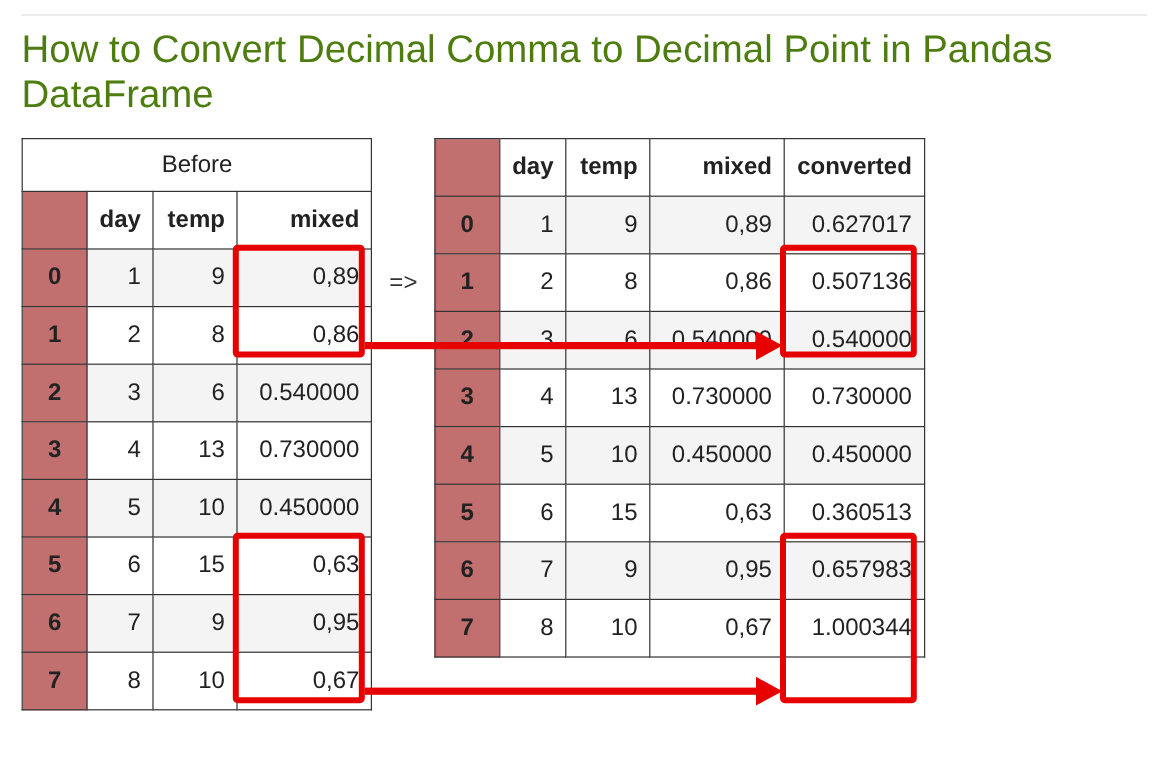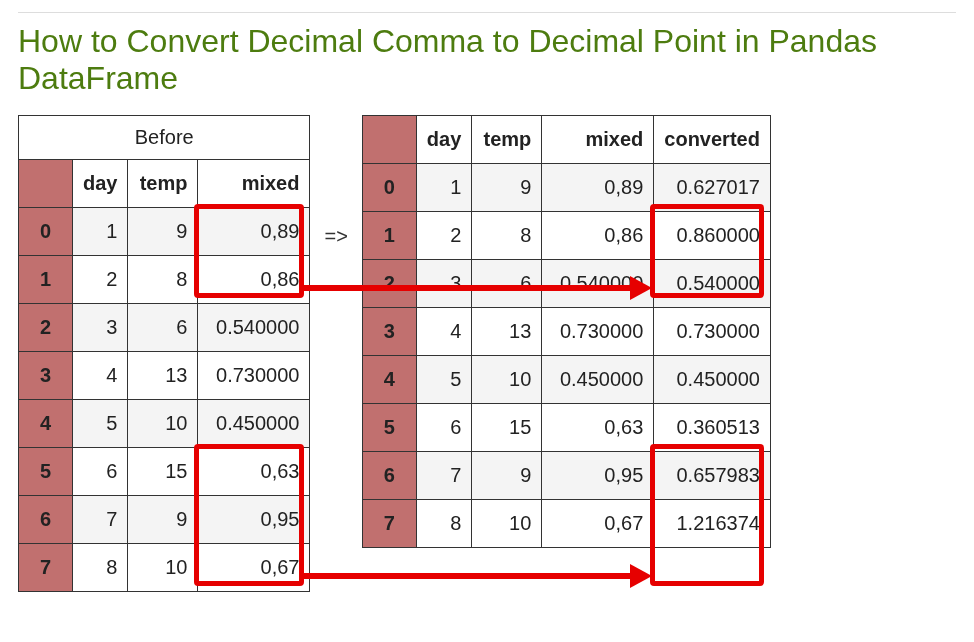--- a/index.html
+++ b/index.html
@@ -192,21 +192,21 @@
           <td>1</td>
           <td>9</td>
           <td class="col-mixed">0,89</td>
           <td class="col-converted">0.627017</td>
         </tr>
         <tr>
           <td class="row-idx">1</td>
           <td>2</td>
           <td>8</td>
           <td class="col-mixed">0,86</td>
-          <td class="col-converted">0.860000</td>
+          <td class="col-converted">0.507136</td>
         </tr>
         <tr>
           <td class="row-idx">2</td>
           <td>3</td>
           <td>6</td>
           <td class="col-mixed">0.540000</td>
           <td class="col-converted">0.540000</td>
         </tr>
         <tr>
           <td class="row-idx">3</td>
@@ -234,21 +234,21 @@
           <td>7</td>
           <td>9</td>
           <td class="col-mixed">0,95</td>
           <td class="col-converted">0.657983</td>
         </tr>
         <tr>
           <td class="row-idx">7</td>
           <td>8</td>
           <td>10</td>
           <td class="col-mixed">0,67</td>
-          <td class="col-converted">1.216374</td>
+          <td class="col-converted">1.000344</td>
         </tr>
       </tbody>
   </table>
 
   <div class="overlay" id="overlay" style="width: 938px; height: 477px;">
       <div class="box" style="left: 175.969px; top: 88.5px; width: 110px; height: 94px;"></div>
       <div class="box" style="left: 175.969px; top: 328.5px; width: 110px; height: 142px;"></div>
       <div class="box" style="left: 631.797px; top: 88.5px; width: 114.594px; height: 94px;"></div>
       <div class="box" style="left: 631.797px; top: 328.5px; width: 114.594px; height: 142px;"></div>
       <div class="arrow-line" style="left: 285.969px; top: 169.5px; width: 327.828px;"></div>

